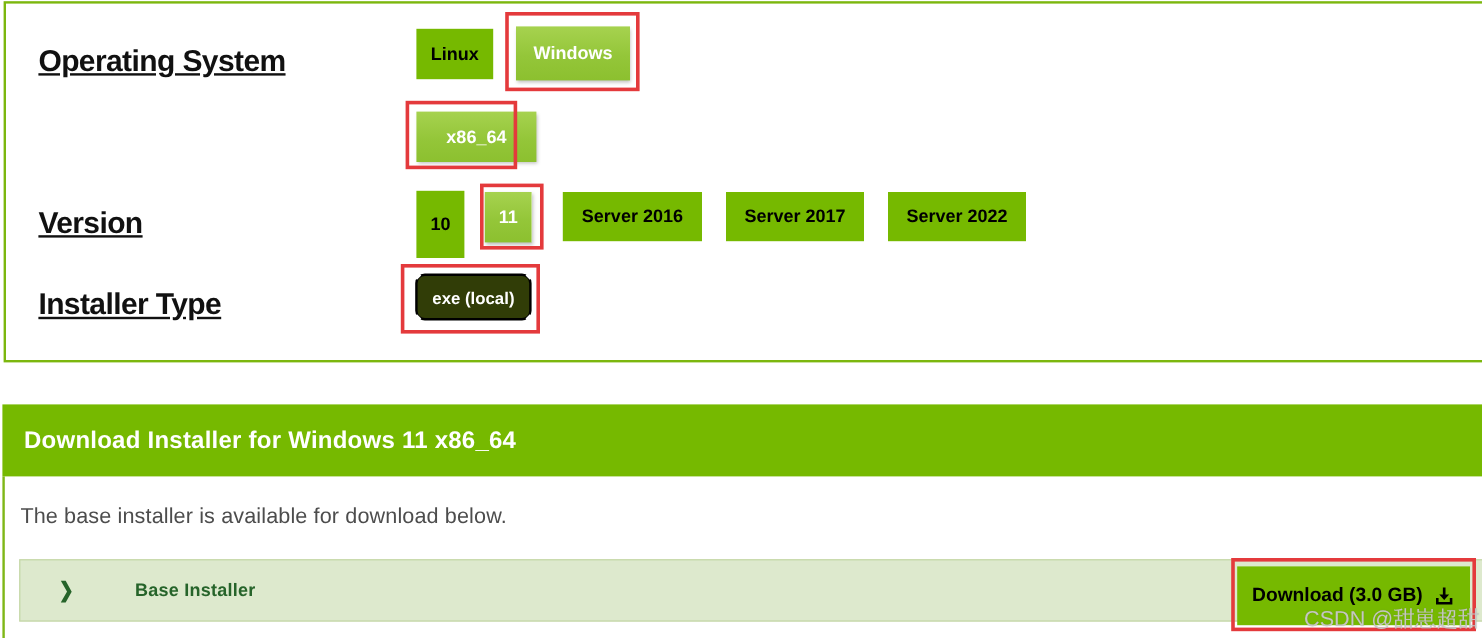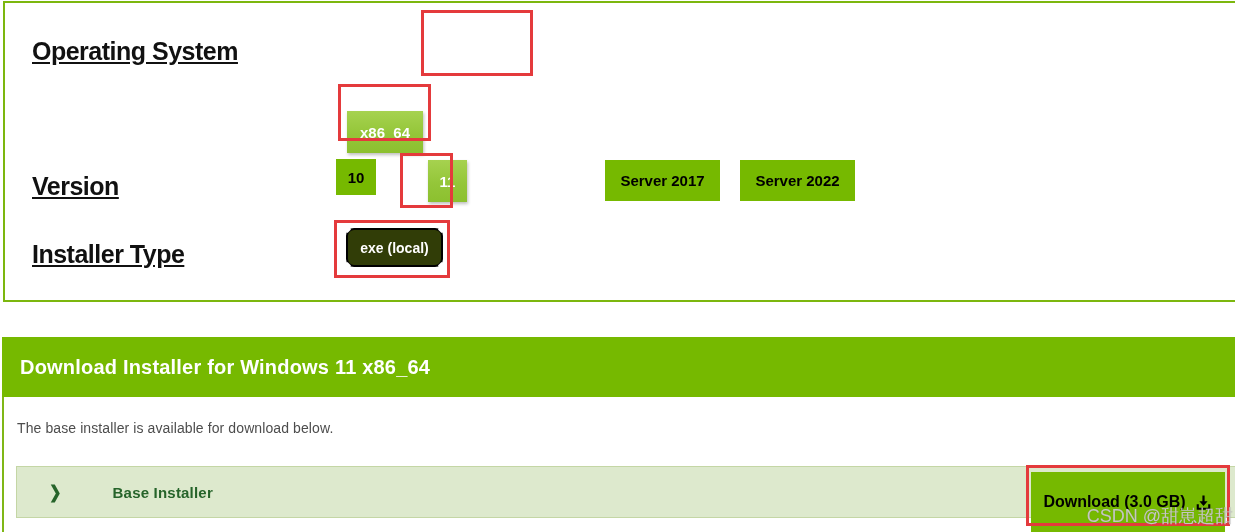--- a/index.html
+++ b/index.html
@@ -41,31 +41,31 @@
   .bar{
     position:absolute;left:2px;right:-8px;top:337px;height:60px;
     background:#76b900;display:flex;align-items:center;
   }
   .bar span{
     padding-left:18px;color:#fff;font-size:20px;font-weight:bold;letter-spacing:0.2px;
   }
   .leftline{position:absolute;left:2px;top:397px;width:2px;height:135px;background:#7fb717;}
   .desc{
     position:absolute;left:17px;top:420px;
-    font-size:14px;color:#4d4d4d;letter-spacing:0.1px;
+    font-size:18px;color:#4d4d4d;letter-spacing:0.1px;
   }
   .instrow{
     position:absolute;left:16px;right:-4px;top:466px;height:52px;
     background:#dde9cd;border:1px solid #c4d6a5;box-sizing:border-box;
     display:flex;align-items:center;padding-left:32px;cursor:pointer;
   }
   .chev{font-size:15px;font-weight:bold;color:#26642a;margin-right:3px;transform:scaleY(1.15);}
   .rowtext{font-size:15px;font-weight:bold;color:#26642a;letter-spacing:0.2px;margin-left:48px;}
   .dlbtn{
-    position:absolute;left:1031px;top:472px;width:194px;height:60px;
+    position:absolute;left:1031px;top:472px;width:194px;height:49px;
     background:#76b900;display:flex;align-items:center;justify-content:center;
     gap:8px;cursor:pointer;z-index:3;
   }
   .dlbtn .lbl{font-size:16px;font-weight:bold;color:#000;white-space:nowrap;}
   .dlicon{display:flex;align-items:center;}
   .watermark{
     position:absolute;right:2px;top:504px;z-index:8;
     font-size:18px;color:rgba(201,201,201,0.95);
     text-shadow:0 0 1px rgba(110,110,110,0.45);
     white-space:nowrap;
@@ -73,25 +73,28 @@
 </style>
 </head>
 <body>
 
 <div class="panel1">
 
   <div class="rowlabel" style="top:34px">Operating System</div>
   <div class="rowlabel" style="top:169px">Version</div>
   <div class="rowlabel" style="top:237px">Installer Type</div>
 
+  <div class="btn" style="left:342px;top:21px;width:64px;height:42px">Linux</div>
+  <div class="btn sel" style="left:425px;top:19px;width:95px;height:45px">Windows</div>
 
-  <div class="btn sel" style="left:342px;top:108px;width:76px;height:42px">x86_64</div>
+  <div class="btn sel" style="left:342px;top:90px;width:100px;height:42px">x86_64</div>
 
-  <div class="btn" style="left:331px;top:156px;width:40px;height:36px">10</div>
-  <div class="btn sel" style="left:423px;top:157px;width:39px;height:42px">11</div>
+  <div class="btn" style="left:342px;top:156px;width:40px;height:56px">10</div>
+  <div class="btn sel" style="left:399px;top:157px;width:39px;height:42px">11</div>
+  <div class="btn" style="left:464px;top:157px;width:116px;height:41px">Server 2016</div>
   <div class="btn" style="left:600px;top:157px;width:115px;height:41px">Server 2017</div>
   <div class="btn" style="left:735px;top:157px;width:115px;height:41px">Server 2022</div>
 
   <div class="btn dark" style="left:341px;top:225px;width:97px;height:39px">
     <span>exe (local)</span>
     <i class="hdl" style="left:-3px;top:-3px"></i>
     <i class="hdl" style="right:-3px;top:-3px"></i>
     <i class="hdl" style="left:-3px;bottom:-3px"></i>
     <i class="hdl" style="right:-3px;bottom:-3px"></i>
   </div>

